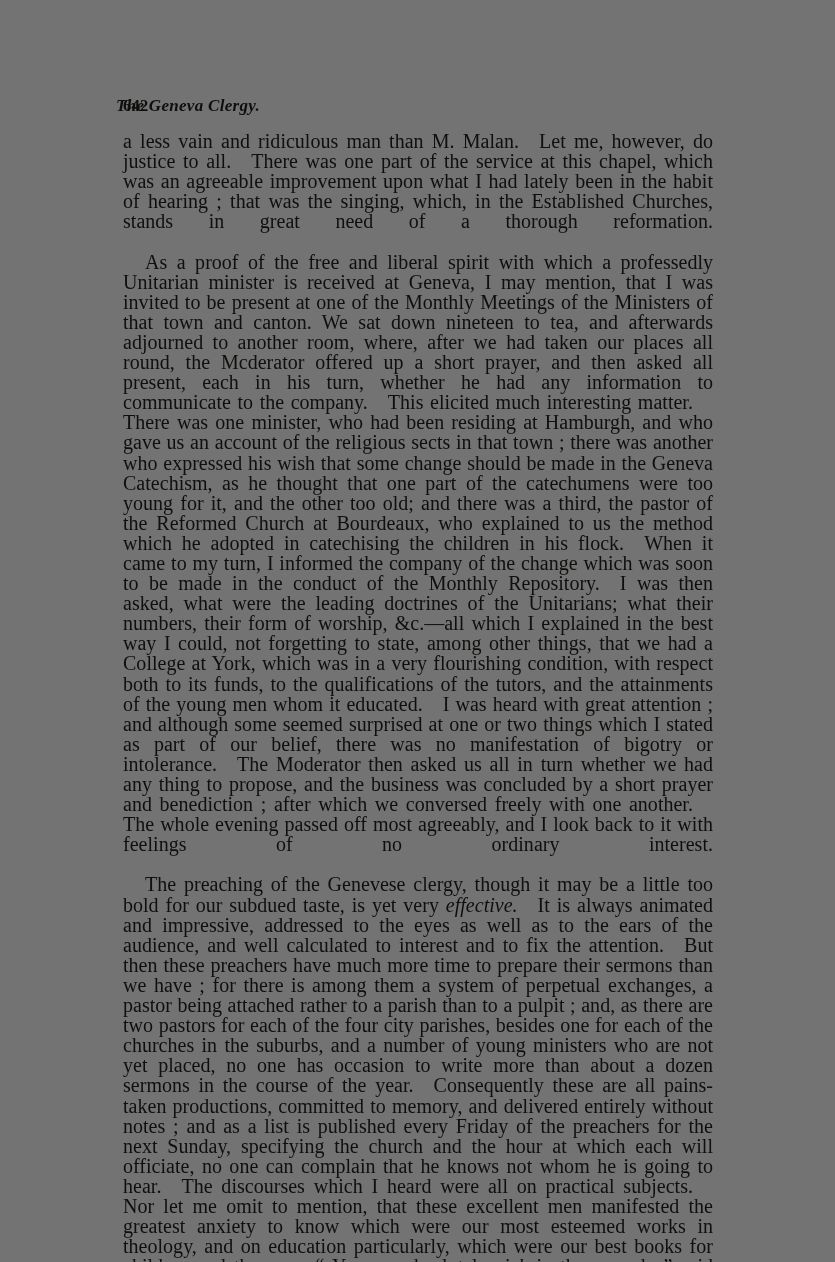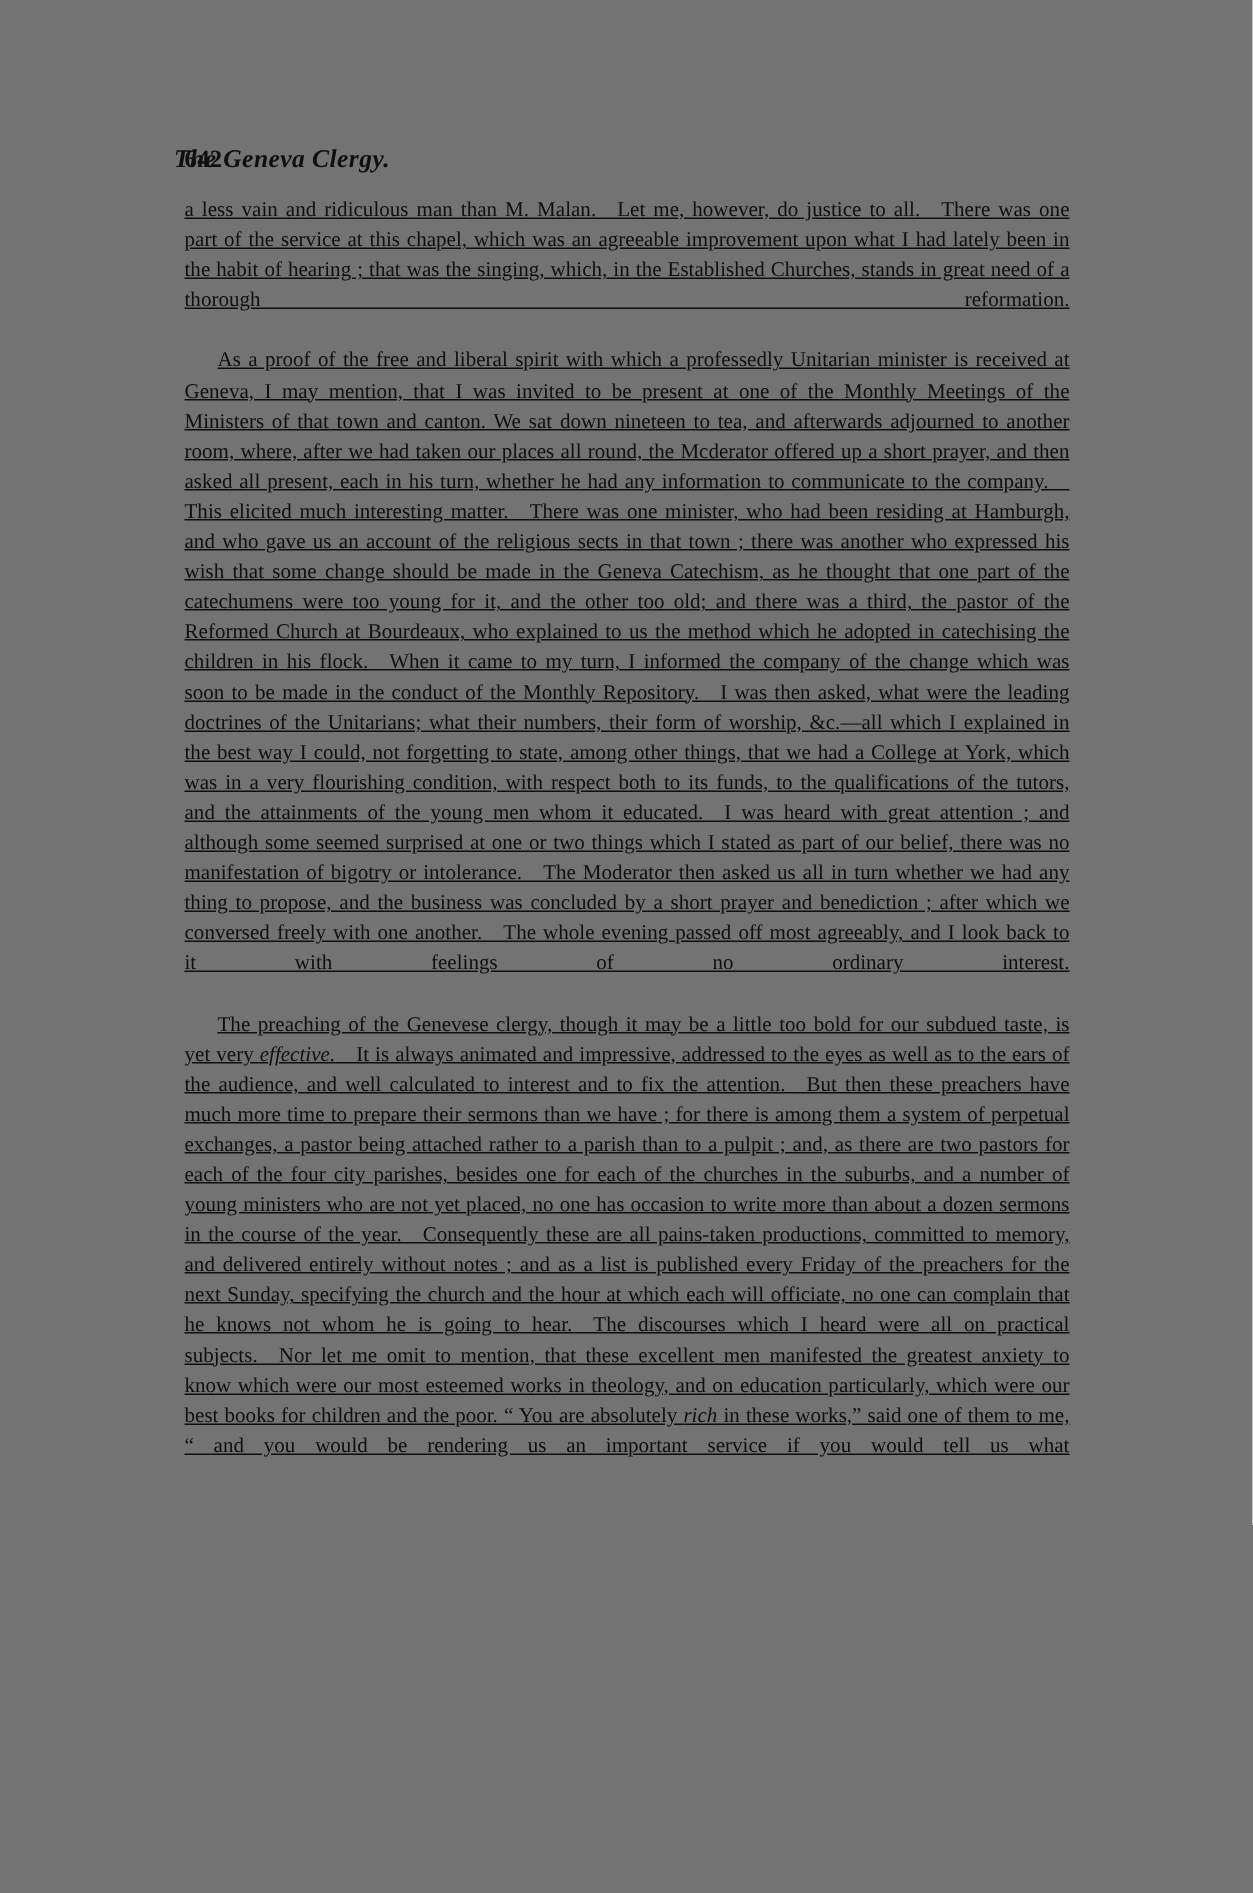--- a/index.html
+++ b/index.html
@@ -49,27 +49,26 @@
   .column {
     position: absolute;
     top: 131px;
     left: 123px;
     width: 590px;
   }
   p.para {
     margin: 0;
     text-align: justify;
     text-justify: inter-word;
-    font-size: 14px;
+    font-size: 20px;
     line-height: 20.1px;
     text-indent: 22px;
     letter-spacing: 0.02px;
     word-spacing: 0.4px;
     hyphens: none;
-    text-decoration: underline;
   }
   p.para.first {
     text-indent: 0;
   }
   p.para i {
     font-style: italic;
   }
   
   p.para::after {
     content: "";

